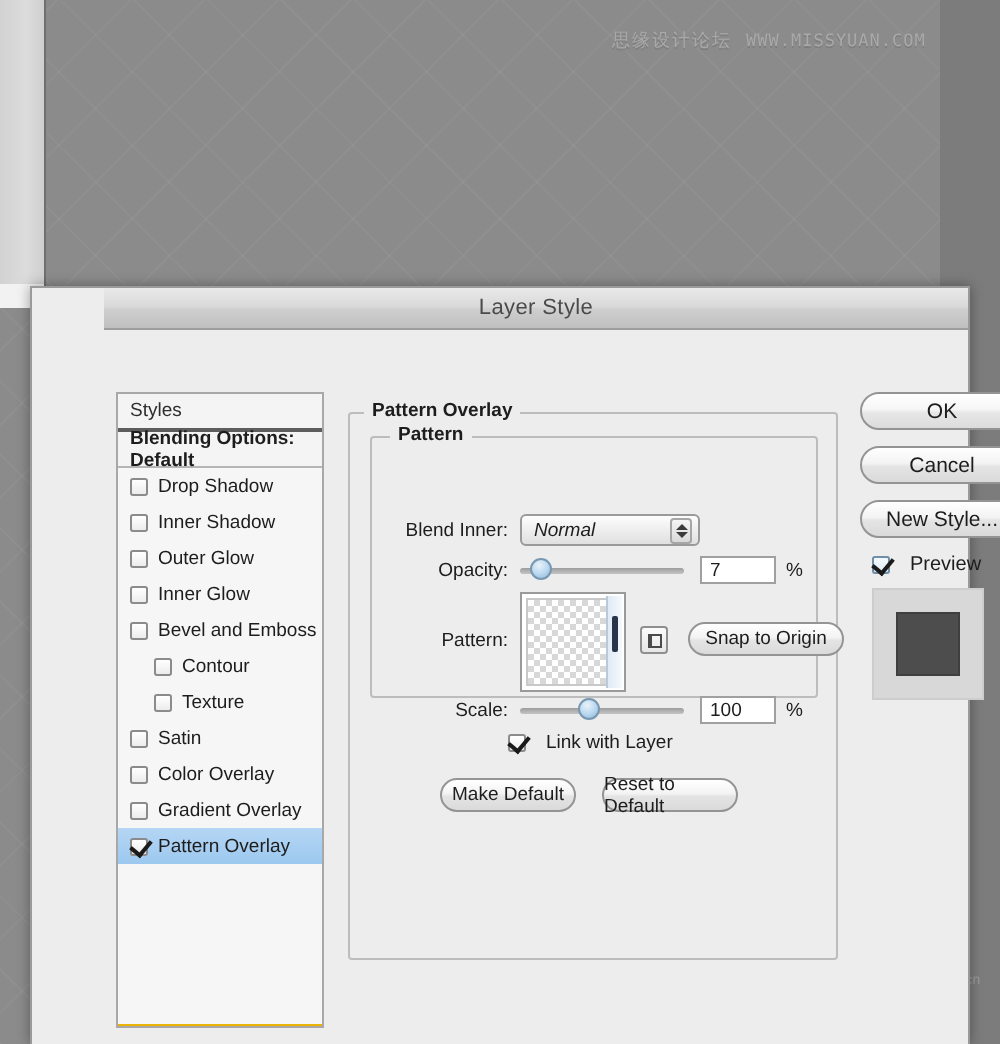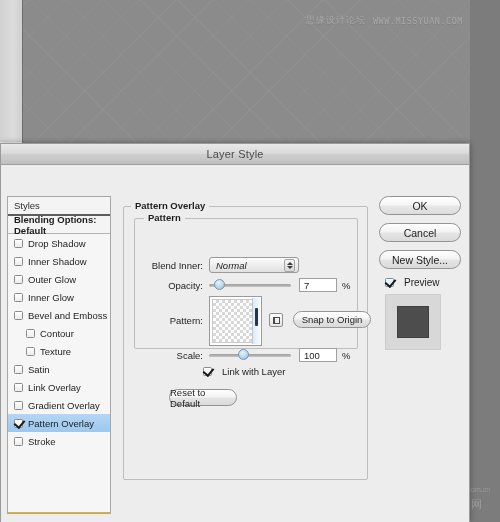--- a/index.html
+++ b/index.html
@@ -84,27 +84,28 @@
   .wm-bottom .cn2 {
     font-size: 11px;
     color: #b8b8b8;
     letter-spacing: 3px;
     margin-top: 2px;
   }
 
   
   .dialog {
     position: absolute;
-    left: 0px; top: 143px;
+    left: 15px; top: 143px;
     width: 470px; height: 379px;
     background: #ededed;
     border: 1px solid #9a9a9a;
     border-bottom: none;
     box-shadow: 0 0 6px rgba(0,0,0,0.35);
     box-sizing: border-box;
+    padding-left: 36px;
   }
   .titlebar {
     height: 21px;
     background: linear-gradient(to bottom, #e9e9e9 0%, #d9d9d9 48%, #cfcfcf 52%, #bfbfbf 100%);
     border-bottom: 1px solid #9d9d9d;
     display: flex;
     align-items: center;
     justify-content: center;
     box-sizing: border-box;
   }
@@ -494,33 +495,29 @@
             <div class="style-row indent">
               <span class="cbox"></span>
               <span>Texture</span>
             </div>
             <div class="style-row">
               <span class="cbox"></span>
               <span>Satin</span>
             </div>
             <div class="style-row">
               <span class="cbox"></span>
-              <span>Link Overlay</span>
+              <span>Color Overlay</span>
             </div>
             <div class="style-row">
               <span class="cbox"></span>
               <span>Gradient Overlay</span>
             </div>
             <div class="style-row selected">
               <span class="cbox checked"></span>
               <span>Pattern Overlay</span>
-            </div>
-            <div class="style-row">
-              <span class="cbox"></span>
-              <span>Stroke</span>
             </div>
           </div>
       </div>
 
       <div class="center-group">
 
         <div class="grp grp-outer"></div>
         <div class="grp-label lbl-outer">Pattern Overlay</div>
 
         <div class="grp grp-inner"></div>
@@ -566,20 +563,21 @@
           <div class="numbox">100</div>
           <span class="pct">%</span>
         </div>
 
         <div class="frow row-link">
           <span class="cbox checked" id="link-cbox"></span>
           <span class="lk">Link with Layer</span>
         </div>
 
         <div class="row-defaults">
+          <div class="pill def-btn">Make Default</div>
           <div class="pill def-btn">Reset to Default</div>
         </div>
       </div>
 
       <div class="right-col">
         <div class="pill big-btn ok">OK</div>
         <div class="pill big-btn">Cancel</div>
         <div class="pill big-btn">New Style...</div>
         <div class="preview-row">
           <span class="cbox blue checked" id="preview-cbox"></span>

